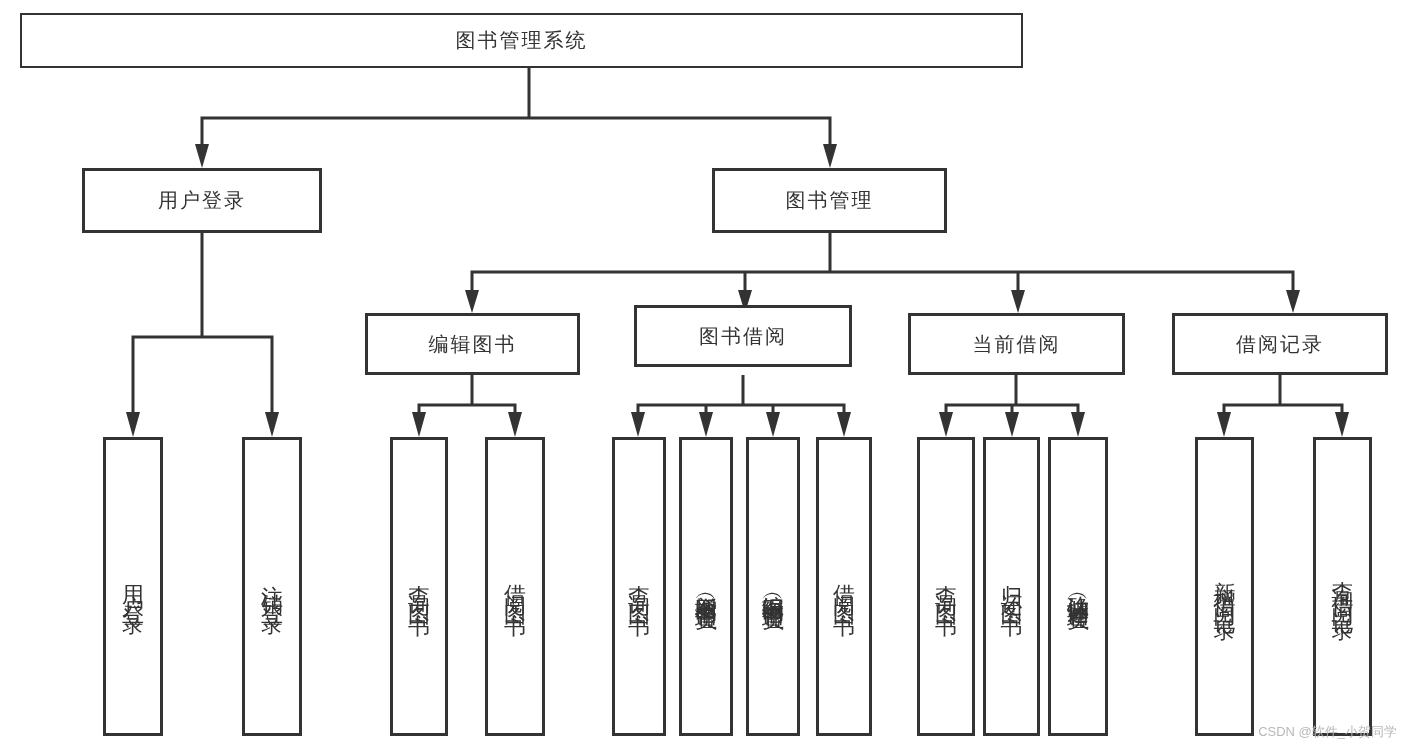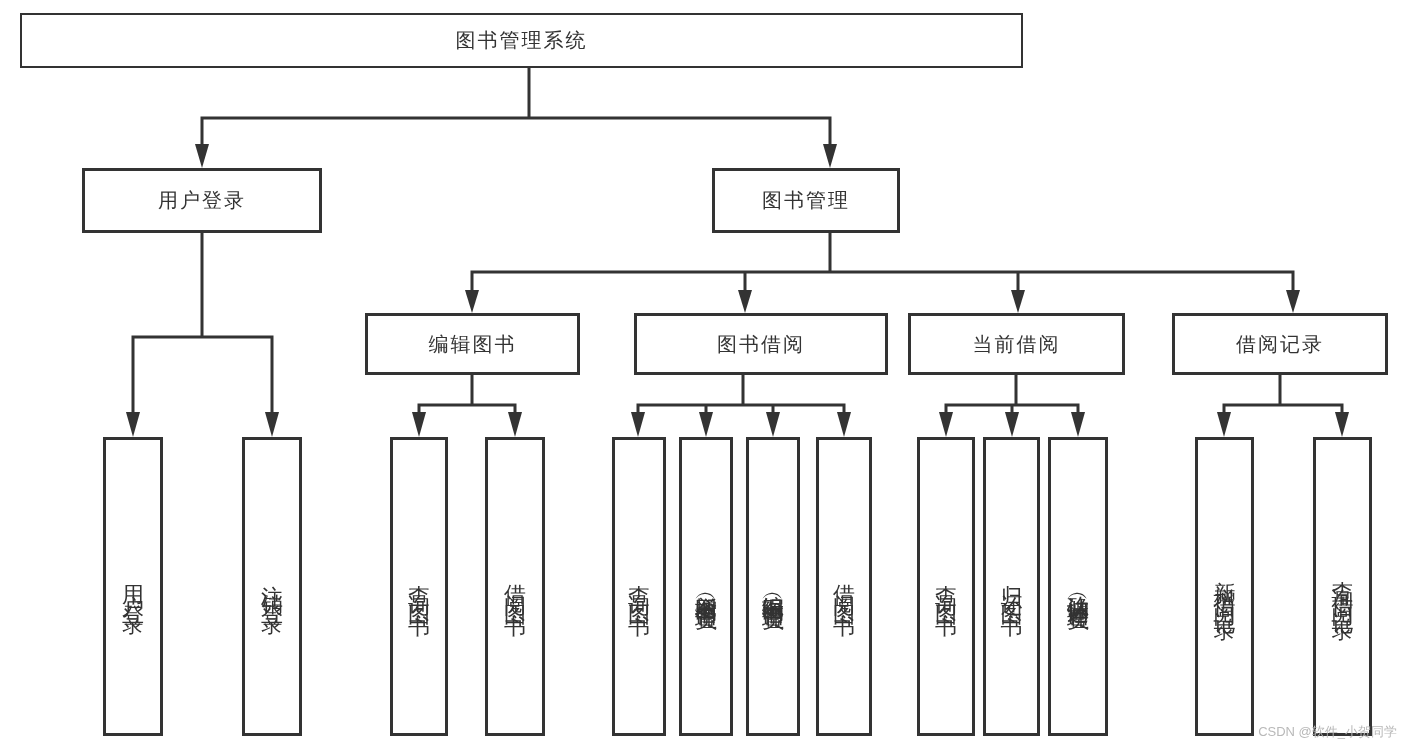--- a/index.html
+++ b/index.html
@@ -118,28 +118,28 @@
     </g>
   </svg>
 
   <div class="node root" style="left:20px; top:13px; width:1003px; height:55px;">
     <span class="hlabel">图书管理系统</span>
   </div>
 
   <div class="node" style="left:82px; top:168px; width:240px; height:65px;">
     <span class="hlabel">用户登录</span>
   </div>
-  <div class="node" style="left:712px; top:168px; width:188px; height:65px;">
+  <div class="node" style="left:712px; top:168px; width:235px; height:65px;">
     <span class="hlabel">图书管理</span>
   </div>
 
   <div class="node" style="left:365px; top:313px; width:215px; height:62px;">
     <span class="hlabel">编辑图书</span>
   </div>
-  <div class="node" style="left:634px; top:313px; width:254px; height:62px;text-align:center;">
+  <div class="node" style="left:634px; top:305px; width:218px; height:62px;text-align:center;">
     <span class="hlabel">图书借阅</span>
   </div>
   <div class="node" style="left:908px; top:313px; width:217px; height:62px;">
     <span class="hlabel">当前借阅</span>
   </div>
   <div class="node" style="left:1172px; top:313px; width:216px; height:62px;">
     <span class="hlabel">借阅记录</span>
   </div>
 
   <div class="vnode" style="left:103px; width:60px;">

